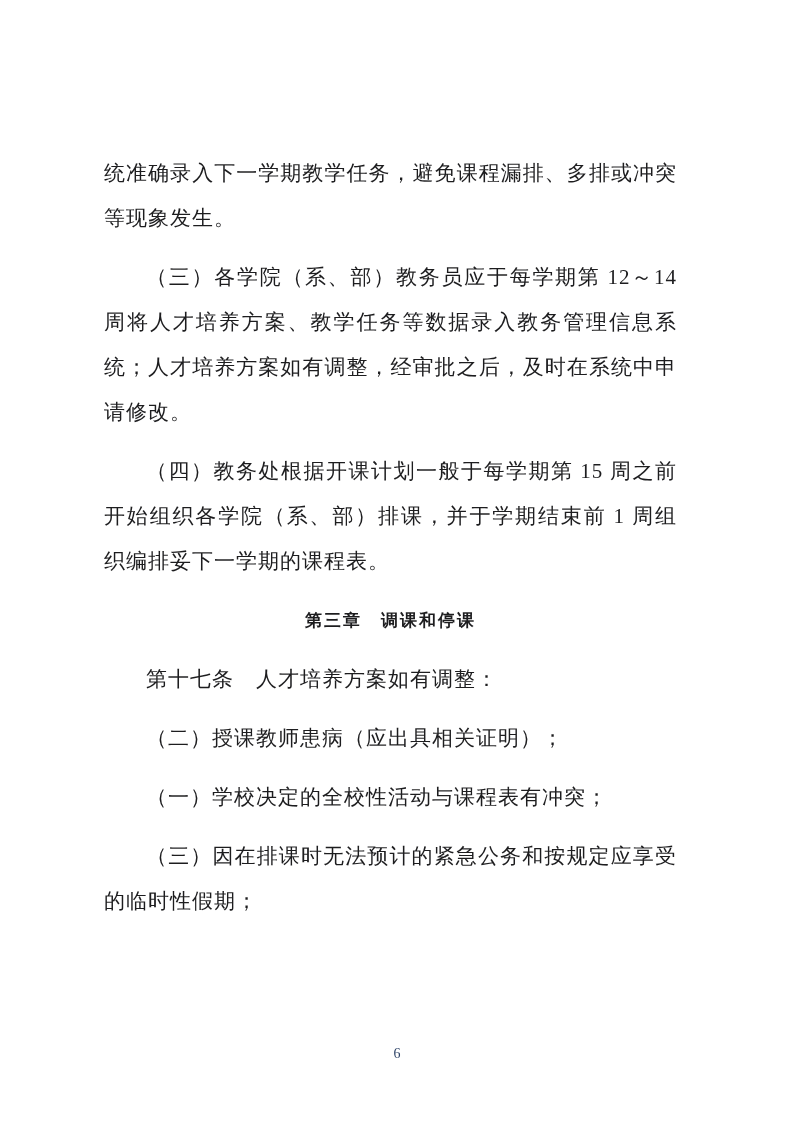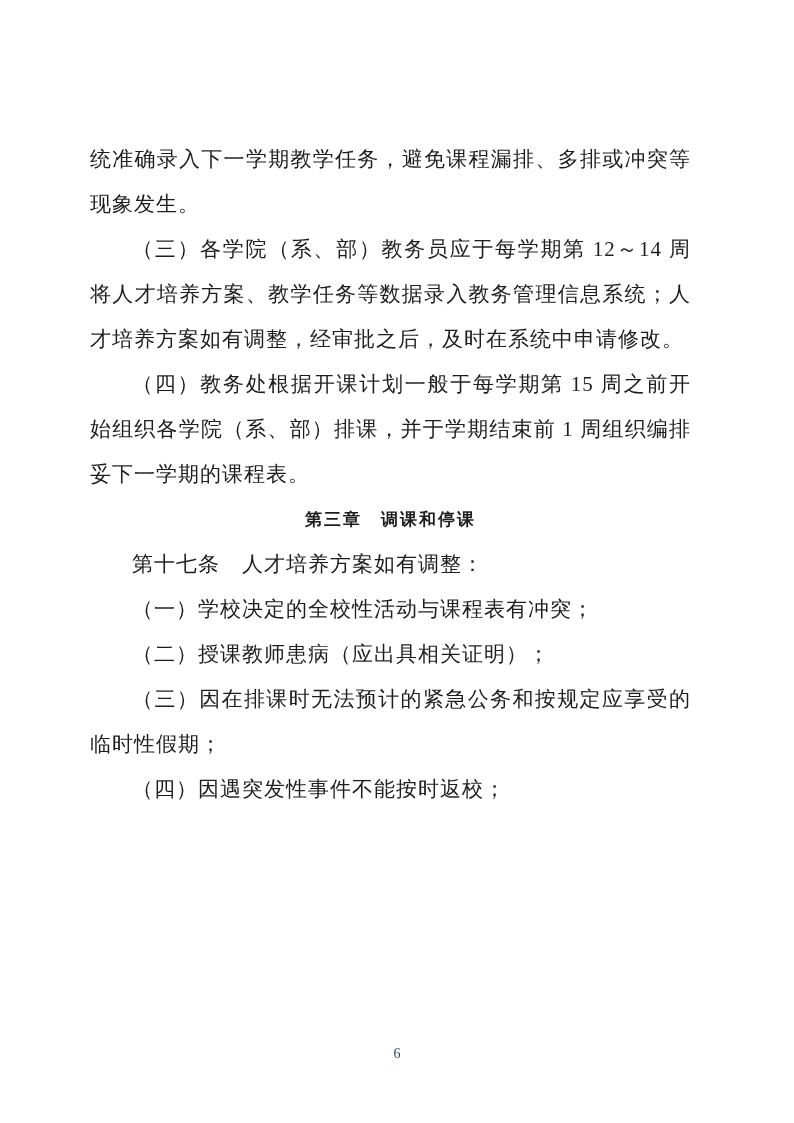--- a/index.html
+++ b/index.html
@@ -15,21 +15,21 @@
     position: absolute;
     left: 90px;
     top: 137px;
     width: 601px;
     font-size: 21px;
     line-height: 45px;
     letter-spacing: 1px;
     color: #1d1d1f;
     text-align: justify;
   }
-  .content p { margin: 0; }
+  .content p { margin: 14px; }
   .content p.indent { text-indent: 2em; }
   .chapter-heading {
     margin: 25px 0 0 0;
     font-size: 17px;
     font-weight: 700;
     text-align: center;
     line-height: 45px;
     letter-spacing: 2px;
     text-indent: 0;
   }
@@ -48,19 +48,18 @@
 </head>
 <body>
 
 <div class="page">
   <div class="content">
     <p>统准确录入下一学期教学任务，避免课程漏排、多排或冲突等现象发生。</p>
     <p class="indent">（三）各学院（系、部）教务员应于每学期第 12～14 周将人才培养方案、教学任务等数据录入教务管理信息系统；人才培养方案如有调整，经审批之后，及时在系统中申请修改。</p>
     <p class="indent">（四）教务处根据开课计划一般于每学期第 15 周之前开始组织各学院（系、部）排课，并于学期结束前 1 周组织编排妥下一学期的课程表。</p>
     <p class="chapter-heading">第三章　调课和停课</p>
     <p class="indent">第十七条　人才培养方案如有调整：</p>
+    <p class="indent">（二）授课教师患病（应出具相关证明）；</p>
     <p class="indent">（一）学校决定的全校性活动与课程表有冲突；</p>
-    <p class="indent">（二）授课教师患病（应出具相关证明）；</p>
     <p class="indent">（三）因在排课时无法预计的紧急公务和按规定应享受的临时性假期；</p>
-    <p class="indent">（四）因遇突发性事件不能按时返校；</p>
   </div>
   <div class="page-footer">6</div>
 </div>
 
 </body></html>

